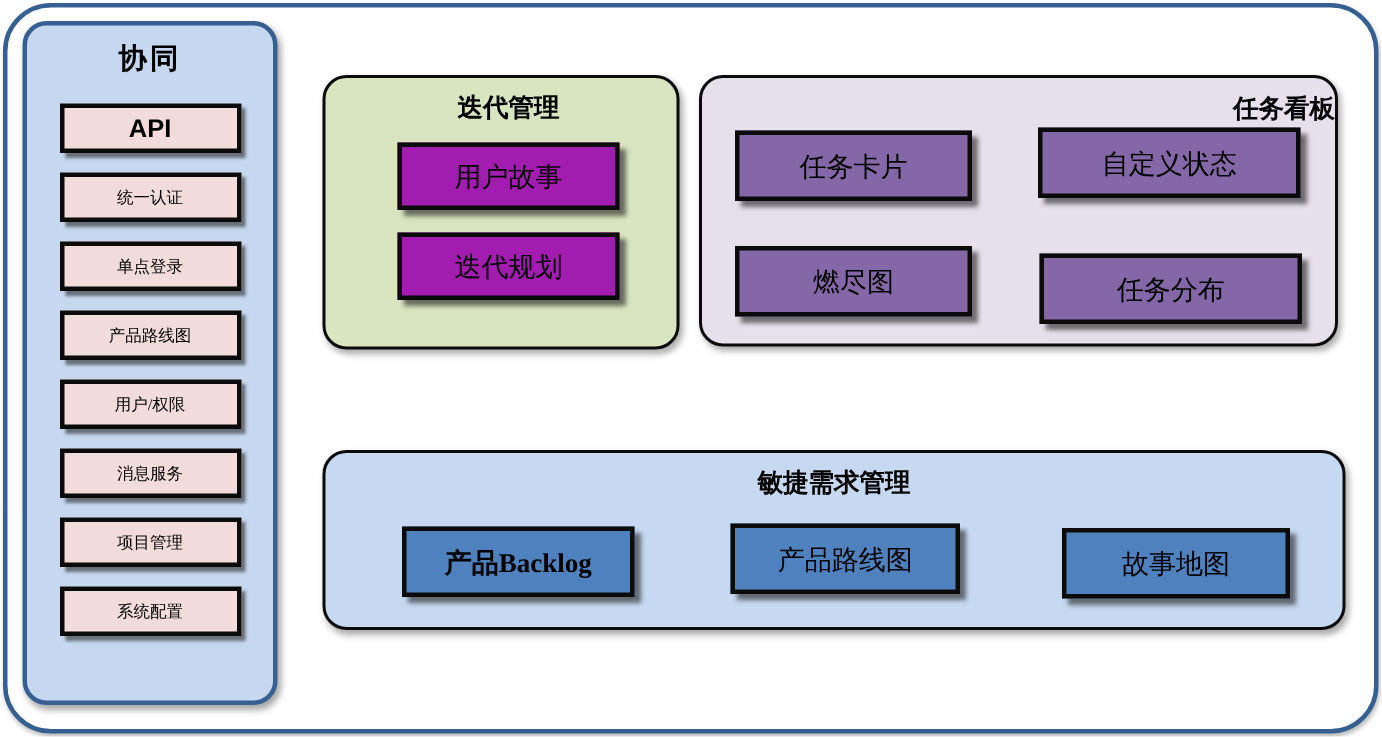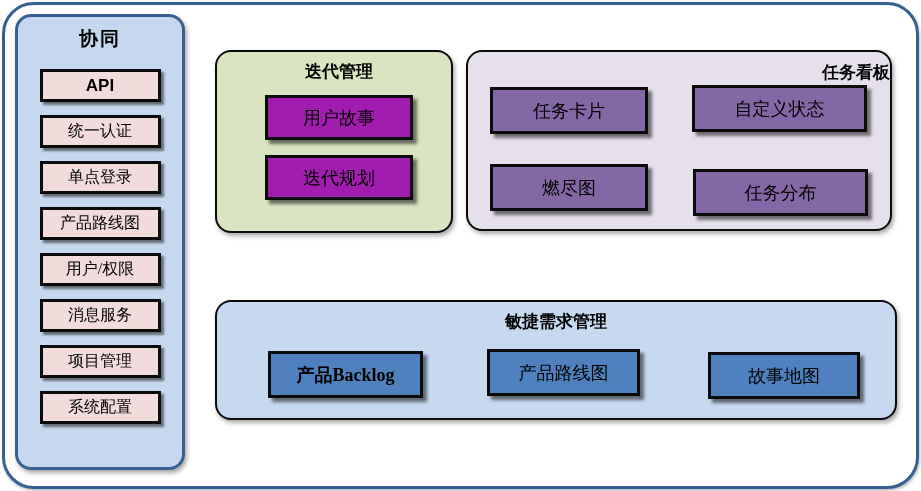--- a/index.html
+++ b/index.html
@@ -24,21 +24,21 @@
   .sidebar-title {
     margin-top:9px; text-align:center; font-size:19px; font-weight:bold; letter-spacing:2px;
   }
   .sidebar-items {
     margin-top:17px; display:flex; flex-direction:column; align-items:center; gap:13px;
   }
   .pink-box {
     width:115px; height:27px; background:#F2DCDB; border:3px solid #0b0b0b;
     box-shadow:3px 3px 2px rgba(40,40,40,.6);
     display:flex; align-items:center; justify-content:center;
-    font-family:"Liberation Serif", serif; font-size:16px; white-space:nowrap;
+    font-family:"Liberation Serif", serif; font-size:11px; white-space:nowrap;
   }
   .bold-sans { font-family:"Liberation Sans", sans-serif; font-weight:bold; font-size:17px; }
   .bold-mixed { font-weight:bold; }
   
   .panel {
     position:absolute; border:2px solid #0b0b0b; border-radius:16px;
     box-shadow:2px 3px 4px rgba(90,90,90,.5);
   }
   .panel-title { text-align:center; font-weight:bold; font-size:17px; }
   .feature-box {

